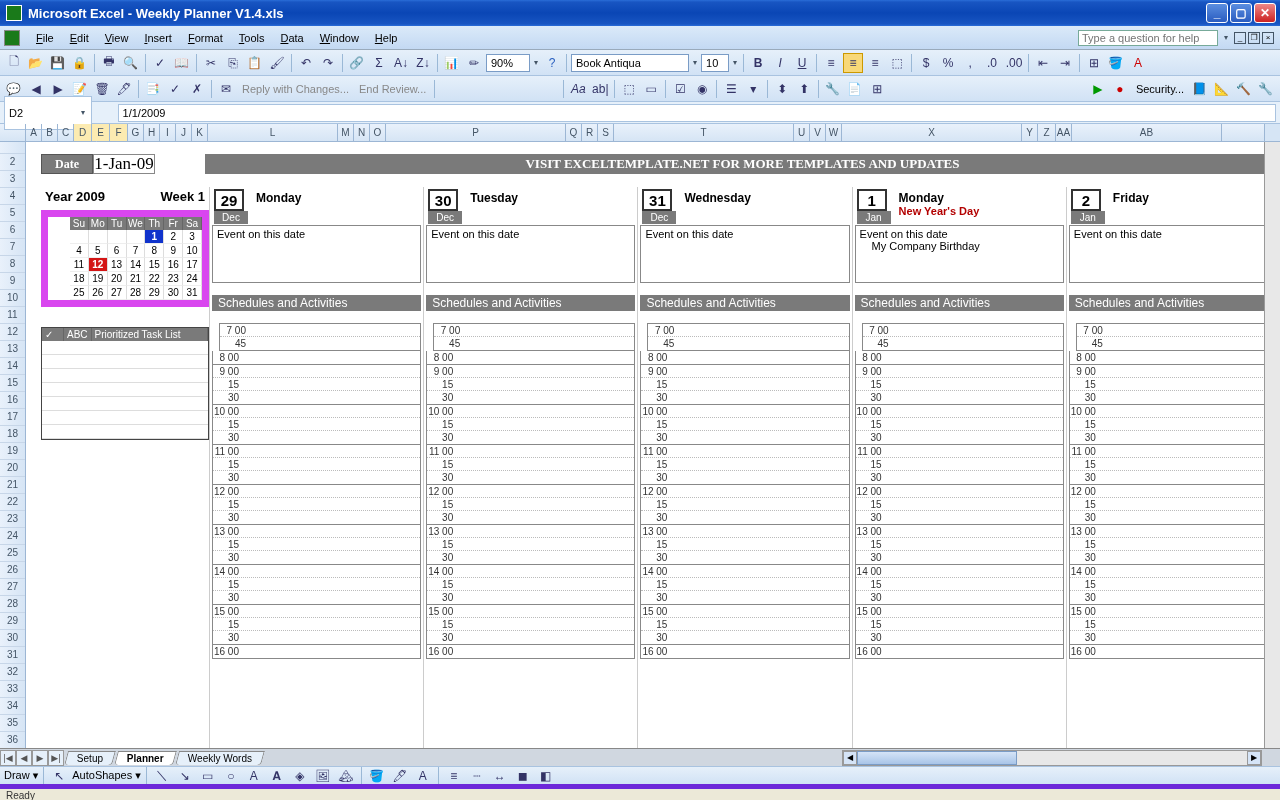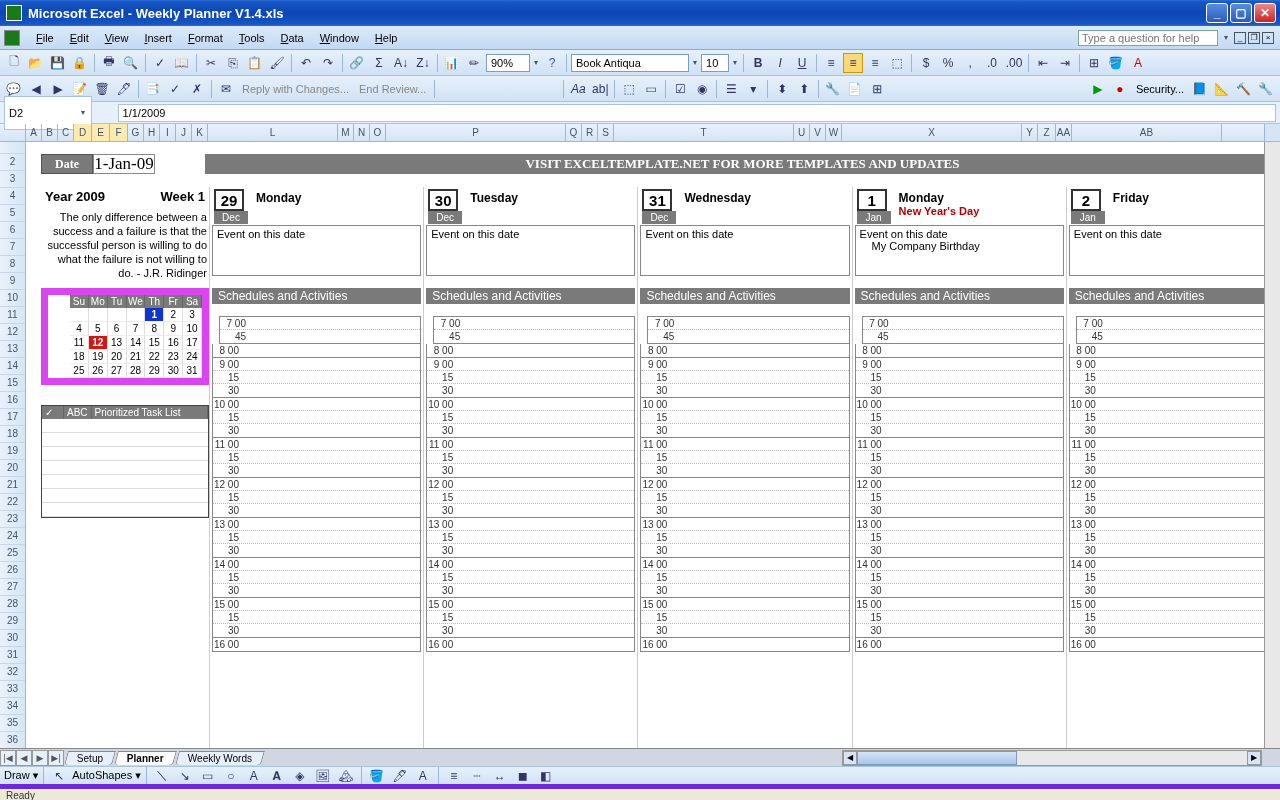--- a/index.html
+++ b/index.html
@@ -76,21 +76,21 @@
 
 .day-col { flex: 1; min-width: 190px; border-left: 1px solid #ccc; }
 .day-col.last { min-width: 140px; }
 .day-head { display: flex; align-items: flex-start; gap: 8px; padding: 2px 4px; height: 38px; }
 .day-num-box { display:flex; flex-direction:column; }
 .day-num { background: #fff; border: 2px solid #333; width: 30px; height: 22px; font-size: 15px; font-weight: bold; display:flex; align-items:center; justify-content:center; }
 .day-mon { background: #7a7a7a; color: #fff; width: 34px; text-align:center; font-size: 10px; padding:1px 0; }
 .day-name { font-weight: bold; font-size: 12px; padding-top: 2px; }
 .day-hol { color: #b30000; font-weight: bold; font-size: 11px; }
 
-.event-box { border: 1px solid #888; margin: 0 2px; height: 51px; padding: 2px 4px; font-size: 11px; }
+.event-box { border: 1px solid #888; margin: 0 2px; height: 58px; padding: 2px 4px; font-size: 11px; }
 .event-box .sub { padding-left: 12px; }
 
 .sched-head { background: #7a7a7a; color: #fff; font-size: 12px; padding: 1px 6px; margin: 12px 2px; }
 .time-grid { margin: 0 2px; }
 .time-block { border: 1px solid #888; border-top: none; }
 .time-block:first-child { border-top: 1px solid #888; margin-left: 7px; }
 .time-row { display: flex; font-size: 10px; border-bottom: 1px dotted #bbb; height: 13px; align-items:center;}
 .time-row:last-child { border-bottom: none; }
 .time-label { width: 30px; text-align: right; padding-right: 4px; color: #333; }
 .time-label.hr { font-weight:normal; }
@@ -340,21 +340,20 @@
       <div class="date-value">1-Jan-09</div>
       <div class="banner-text">VISIT EXCELTEMPLATE.NET FOR MORE TEMPLATES AND UPDATES</div>
     </div>
 
     <div class="planner-body">
       <div class="left-col">
         <div class="yearweek">
           <span>Year 2009</span>
           <span>Week 1</span>
         </div>
-        <div class="quote">The only difference between a success and a failure is that the successful person is willing to do what the failure is not willing to do. - J.R. Ridinger</div>
         <div class="mini-cal">
           <div class="mini-cal-head" id="mc-head">
               <div>Su</div>
               <div>Mo</div>
               <div>Tu</div>
               <div>We</div>
               <div>Th</div>
               <div>Fr</div>
               <div>Sa</div>
             </div>

